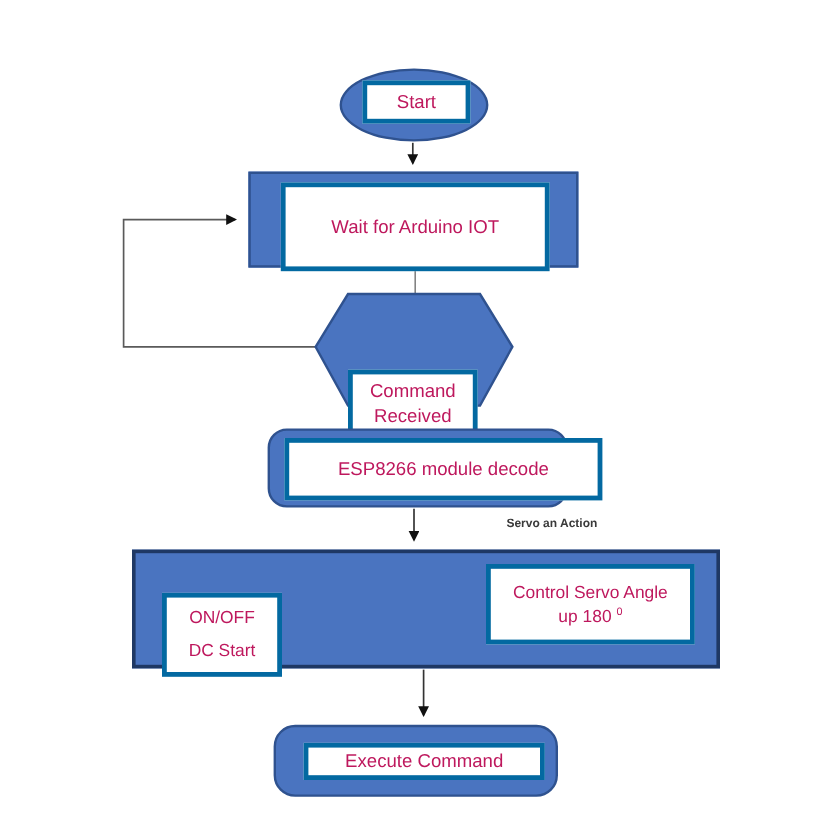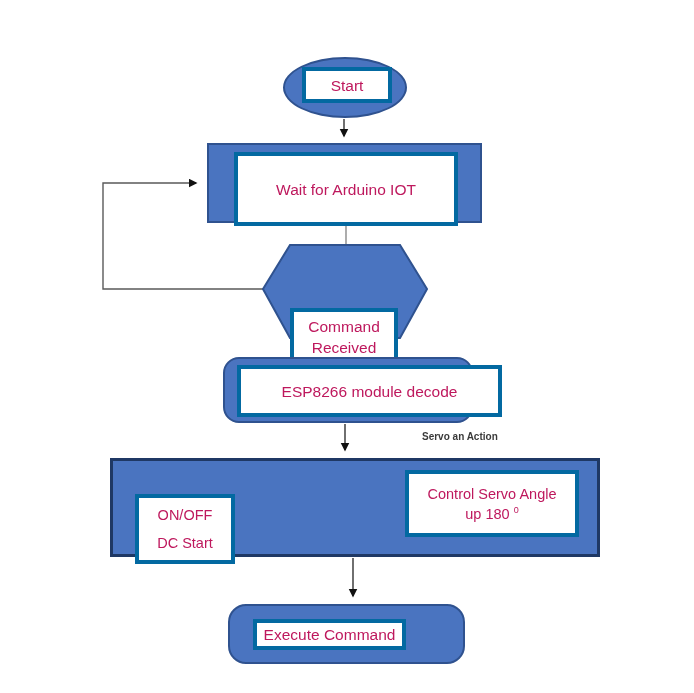--- a/index.html
+++ b/index.html
@@ -79,17 +79,17 @@
   <div class="inner t14 motor-box" style="left:135px;top:470px;width:100px;height:70px;margin-top:24px;">
     <span class="ln">ON/OFF</span>
     <span class="ln">DC Start</span>
   </div>
   <div class="inner t14" style="left:405px;top:470px;width:174px;height:67px;">
     <span class="ln">Control Servo Angle</span>
     <span class="ln"><span>up 180</span>&nbsp;<sup>0</sup></span>
   </div>
 
   <div class="node rounded-lg bordered" style="left:228px;top:604px;width:237px;height:60px;"></div>
-  <div class="inner t15" style="left:253px;top:619px;width:153px;height:31px;align-items:center;">
+  <div class="inner t15" style="left:253px;top:619px;width:201px;height:31px;align-items:center;">
     <span class="ln">Execute Command</span>
   </div>
 
 </div>
 
 </body></html>

